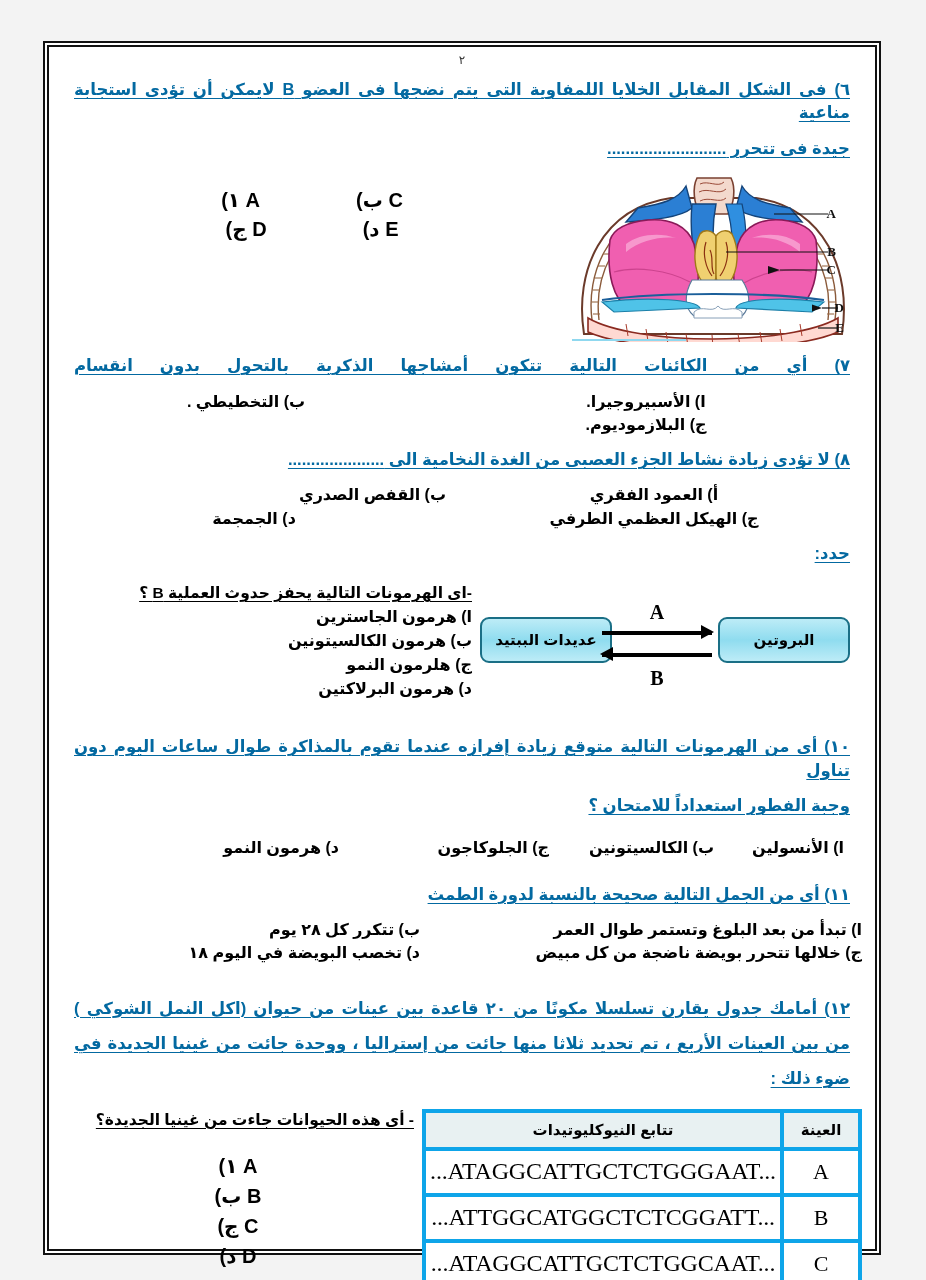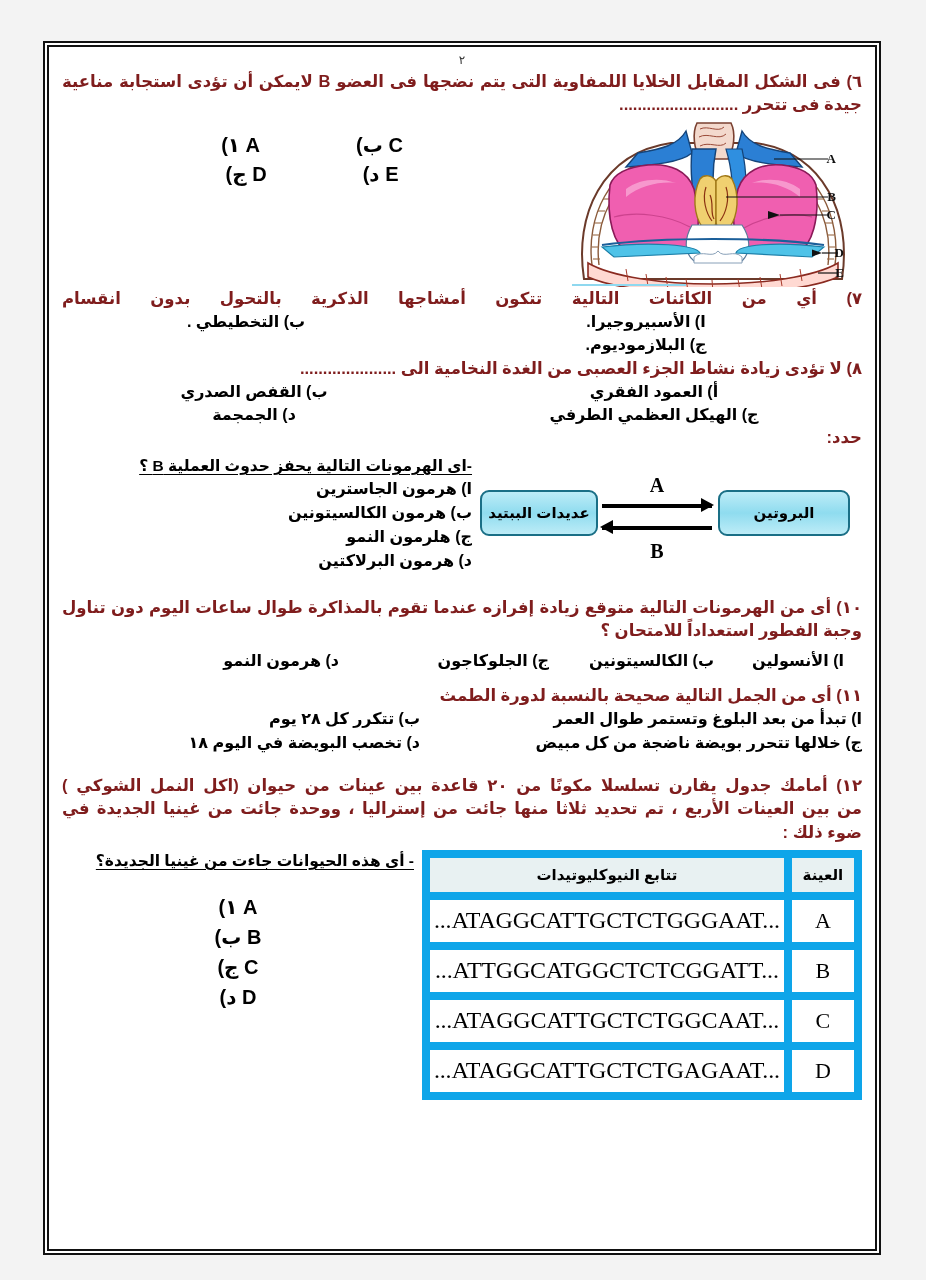--- a/index.html
+++ b/index.html
@@ -43,26 +43,27 @@
     margin: 2px 0 4px 0;
     letter-spacing: 0;
   }
 
   
   .q-stem {
     font-family: "Liberation Sans", "DejaVu Sans", sans-serif;
     font-weight: bold;
     font-size: 16.5px;
     line-height: 1.42;
-    color: #7f1d1d;
+    color: #0369a1;
     text-align: justify;
     text-align-last: justify;
+    text-decoration: underline;
     text-underline-offset: 3px;
     text-decoration-thickness: 1.2px;
-    margin: 0;
+    margin: 12px;
   }
   .q-stem.leftish { text-align: right; text-align-last: right; }
 
   .q-sub {
     font-family: "Liberation Sans", "DejaVu Sans", sans-serif;
     font-weight: bold;
     font-size: 15.5px;
     text-decoration: underline;
     text-underline-offset: 3px;
     color: #000;
@@ -140,21 +141,21 @@
     display: flex;
     align-items: center;
     justify-content: center;
     font-family: "Liberation Sans", "DejaVu Sans", sans-serif;
     font-weight: bold;
     font-size: 15px;
     color: #000;
     box-sizing: border-box;
   }
   .flow-box.right { right: 0; width: 132px; }
-  .flow-box.left  { left: 0;  width: 118px; }
+  .flow-box.left  { left: 0;  width: 132px; }
 
   .arrowzone { position: absolute; left: 122px; right: 138px; top: 0; height: 108px; }
   .arrow-line {
     position: absolute;
     left: 0; right: 0;
     height: 0;
     border-top: 4px solid #000;
   }
   .arrow-line.top { top: 36px; }
   .arrow-line.bot { top: 58px; }
@@ -185,21 +186,21 @@
   .q12-right .q-sub { display: block; text-align: right; margin-bottom: 22px; }
   .q12-opts { font-size: 20px; font-weight: bold; line-height: 1.5;
               font-family: "Liberation Sans","DejaVu Sans",sans-serif; }
 
   table.dna {
     border-collapse: collapse;
     width: 440px;
     background: #fff;
   }
   table.dna th, table.dna td {
-    border: 8px solid #0ea5e9;
+    border: 4px solid #0ea5e9;
     padding: 2px 4px;
   }
   table.dna thead th {
     background: #e8f1f2;
     font-family: "Liberation Sans", "DejaVu Sans", sans-serif;
     font-weight: bold;
     font-size: 15px;
     height: 30px;
   }
   table.dna th.col-sample { width: 66px; border-radius: 7px; }
@@ -398,21 +399,21 @@
   <div id="q8">
     <div class="q-stem leftish">
       <span>٨) لا تؤدى زيادة نشاط الجزء العصبى من الغدة النخامية الى </span><span class="dotted-blank">.....................</span>
     </div>
     <div class="opts">
       <div class="opt-row">
         <span class="opt-cell" style="flex:0 0 52%;text-align:center">
           <span>أ)</span>
           <span>العمود الفقري</span>
         </span>
-        <span class="opt-cell" style="flex:1 1 auto;text-align:center">
+        <span class="opt-cell" style="flex:1 1 auto;text-align:right">
           <span>ب)</span>
           <span>القفص الصدري</span>
         </span>
       </div>
       <div class="opt-row">
         <span class="opt-cell" style="flex:0 0 52%;text-align:center">
           <span>ج)</span>
           <span>الهيكل العظمي الطرفي</span>
         </span>
         <span class="opt-cell" style="flex:1 1 auto;text-align:center">

